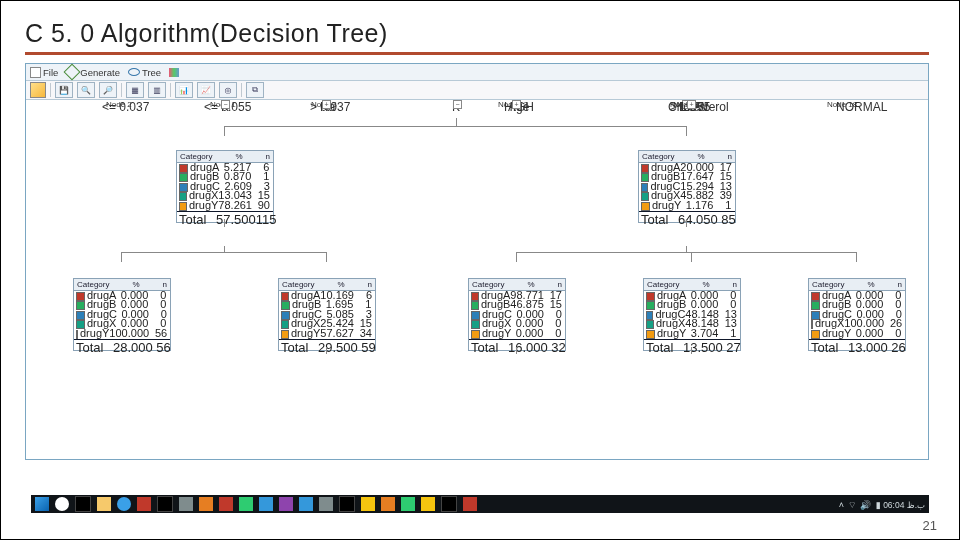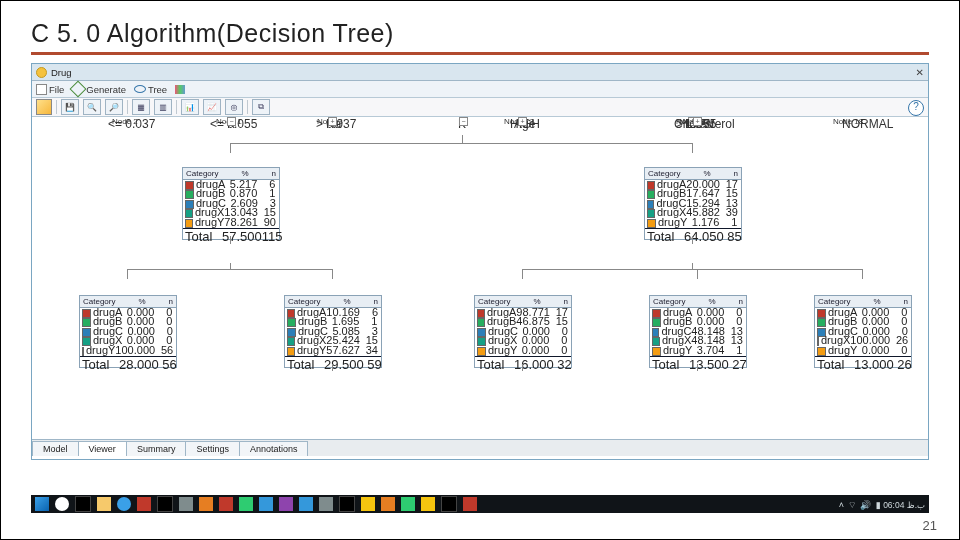--- a/index.html
+++ b/index.html
@@ -1,16 +1,16 @@
 <!DOCTYPE html>
 <html><head>
 <meta charset="utf-8">
 <style>
   html,body{margin:0;padding:0;width:960px;height:540px;font-family:Arial,Helvetica,sans-serif;background:#fff;color:#222;overflow:hidden}
-  .slide{box-sizing:border-box;width:960px;height:540px;border:1px solid #000;padding:12px 30px 6px 30px;position:relative}
+  .slide{box-sizing:border-box;width:960px;height:540px;border:1px solid #000;padding:12px 30px 6px 24px;position:relative}
   .title{font-size:25px;font-weight:400;letter-spacing:.5px;margin:6px 0 4px 0}
   .rule{height:3px;background:#b14a2f;margin-bottom:8px}
   .shot{border:1px solid #7aa6c2;background:#fff;position:relative;height:395px}
   
   .titlebar{display:flex;align-items:center;justify-content:space-between;background:#d9e6ef;border-bottom:1px solid #9fb6c7;font-size:9.5px;height:16px;padding:0 4px}
   .titlebar .left{display:flex;align-items:center;gap:4px}
   .titlebar .ball{width:9px;height:9px;border-radius:50%;background:#f5c23d;border:1px solid #c49a22;display:inline-block}
   .titlebar .x{font-size:10px;color:#444;cursor:pointer}
   .menubar{display:flex;align-items:center;gap:8px;background:#eef3f8;border-bottom:1px solid #b7c9d6;font-size:9.5px;height:16px;padding:0 4px}
   .menubar .mi{display:flex;align-items:center;gap:2px;color:#333}
@@ -68,27 +68,20 @@
   .pageno{position:absolute;bottom:6px;right:22px;font-size:13px;color:#555}
 </style>
 </head>
 <body>
 
 <div class="slide">
   <div class="title">C 5. 0 Algorithm(Decision Tree)</div>
   <div class="rule"></div>
 
   <div class="shot">
-    <div class="titlebar">
-      <span class="left">
-          <span class="ball"></span>
-          <span>Drug</span>
-        </span>
-      <span class="x">✕</span>
-    </div>
     <div class="menubar">
       <span class="mi">
           <span class="doc"></span>
           <span>File</span>
         </span>
       <span class="mi">
           <span class="gear"></span>
           <span>Generate</span>
         </span>
       <span class="mi">
@@ -456,27 +449,20 @@
       <div class="splitlabel" style="left:294px;top:254">Na</div>
       <div class="ntbox" style="left:296px;top:264">+</div>
       <div class="vline" style="left:490px;top:247px;height:7px"></div>
       <div class="splitlabel" style="left:482px;top:254">Age</div>
       <div class="ntbox" style="left:486px;top:264">+</div>
       <div class="vline" style="left:665px;top:247px;height:7px"></div>
       <div class="splitlabel" style="left:642px;top:254">Cholesterol</div>
       <div class="ntbox" style="left:661px;top:264">+</div>
     </div>
 
-    <div class="tabs">
-      <span class="tab">Model</span>
-      <span class="tab active">Viewer</span>
-      <span class="tab">Summary</span>
-      <span class="tab">Settings</span>
-      <span class="tab">Annotations</span>
-    </div>
   </div>
 
   <div class="taskbar">
     <span class="tb win"></span>
     <span class="tb search"></span>
     <span class="tb black"></span>
     <span class="tb folder"></span>
     <span class="tb edge"></span>
     <span class="tb red"></span>
     <span class="tb black"></span>

